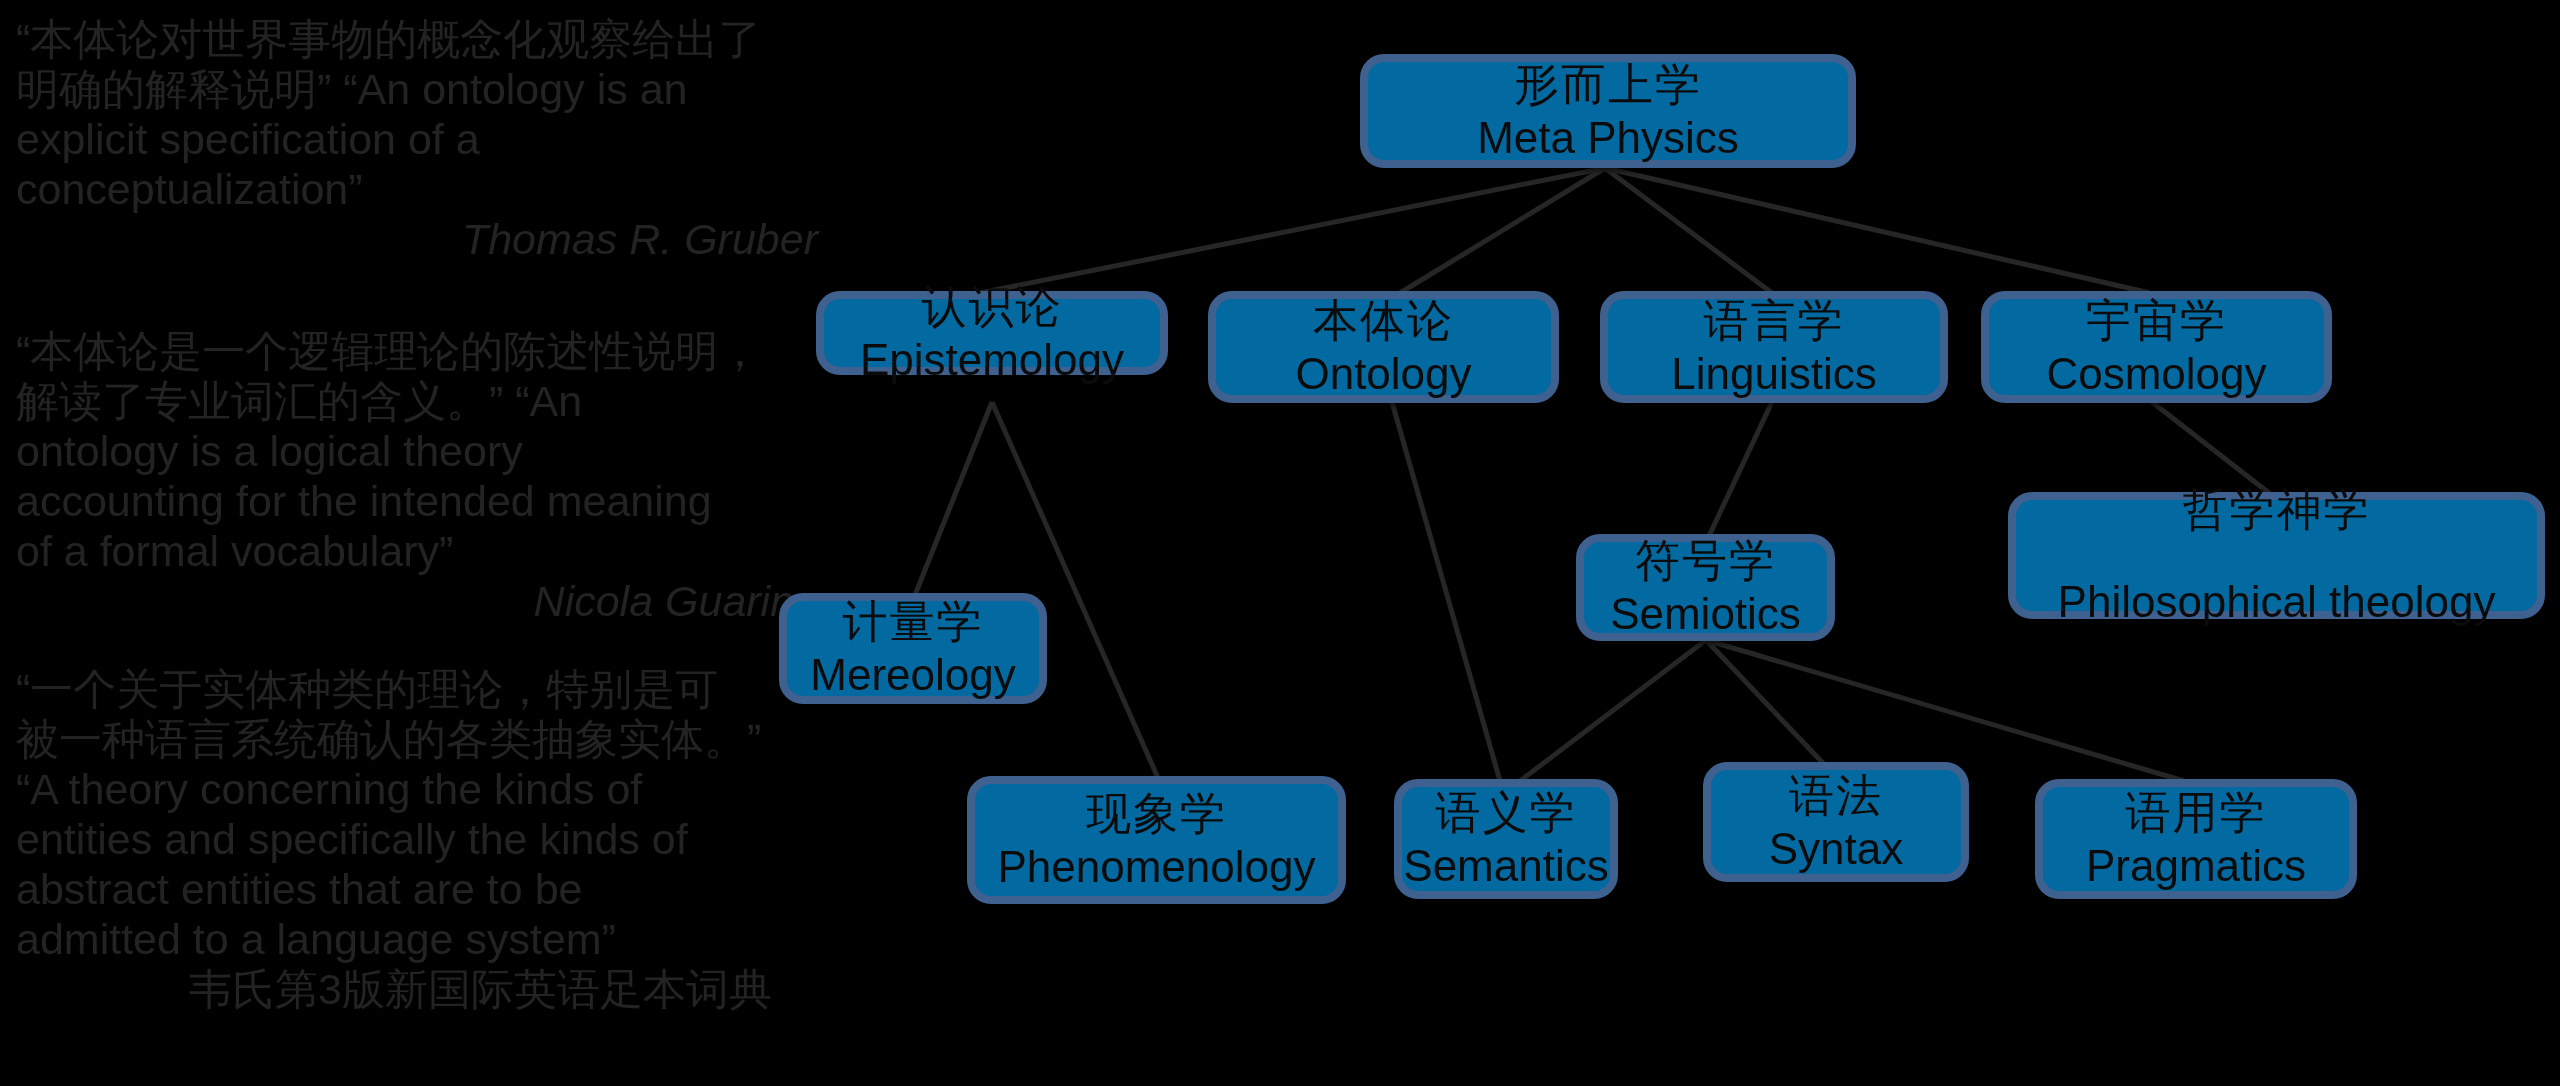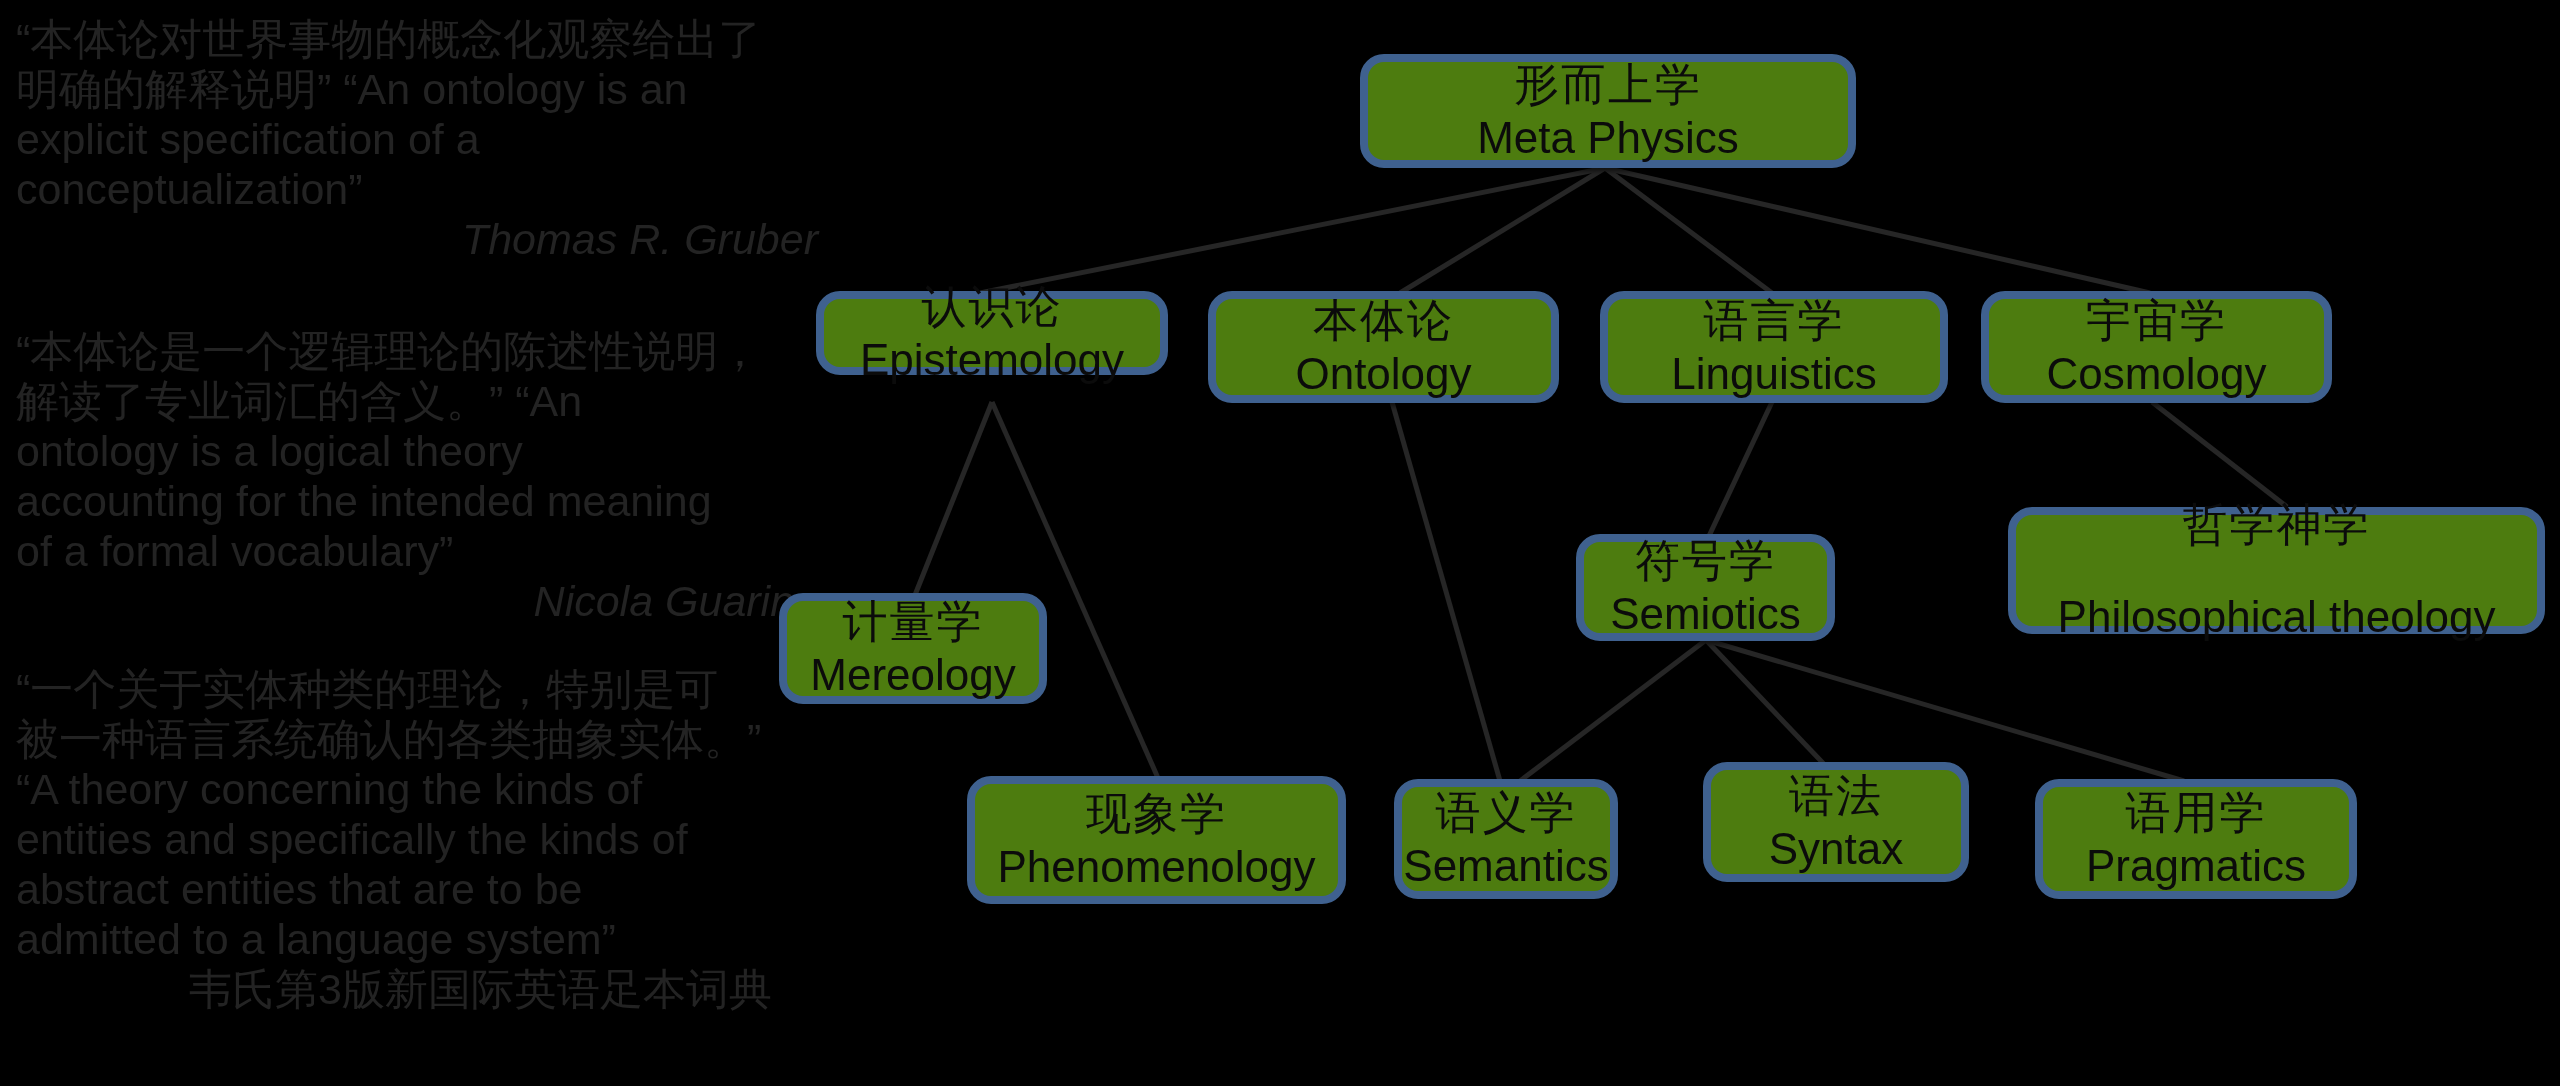--- a/index.html
+++ b/index.html
@@ -16,21 +16,21 @@
     position: absolute; left: 0; top: 0;
     width: 2560px; height: 1086px;
     z-index: 1;
   }
   svg.edges line { stroke: #262626; stroke-width: 5; }
 
   
   .node {
     position: absolute; z-index: 2;
     box-sizing: border-box;
-    background: #4d7c0f;
+    background: #0369a1;
     border: 8px solid #3F618F;
     border-radius: 24px;
     display: flex; flex-direction: column;
     align-items: center; justify-content: center;
     text-align: center;
     color: #0B0B0B;
     box-shadow: 0 3px 5px rgba(0,0,0,0.6);
   }
   .node .zh {
     font-size: 45px; line-height: 52px;
@@ -43,21 +43,21 @@
     font-family: "Liberation Sans", sans-serif;
     white-space: nowrap;
   }
 
   .n-metaphysics   { left: 1360px; top:  54px; width: 496px; height: 114px; }
   .n-epistemology  { left:  816px; top: 291px; width: 352px; height: 84px; }
   .n-ontology      { left: 1208px; top: 291px; width: 351px; height: 112px; }
   .n-linguistics   { left: 1600px; top: 291px; width: 348px; height: 112px; }
   .n-cosmology     { left: 1981px; top: 291px; width: 351px; height: 112px; }
   .n-semiotics     { left: 1576px; top: 534px; width: 259px; height: 107px; }
-  .n-philtheology  { left: 2008px; top: 507px; width: 537px; height: 127px; gap: 39px; }
+  .n-philtheology  { left: 2008px; top: 492px; width: 537px; height: 127px; gap: 39px; }
   .n-mereology     { left:  779px; top: 593px; width: 268px; height: 111px; }
   .n-phenomenology { left:  967px; top: 776px; width: 379px; height: 128px; }
   .n-semantics     { left: 1381px; top: 779px; width: 224px; height: 120px; margin-left: 13px; }
   .n-syntax        { left: 1703px; top: 762px; width: 266px; height: 120px; }
   .n-pragmatics    { left: 2035px; top: 779px; width: 322px; height: 120px; }
 
   
   .quote {
     position: absolute; left: 16px; width: 816px;
     z-index: 0;

